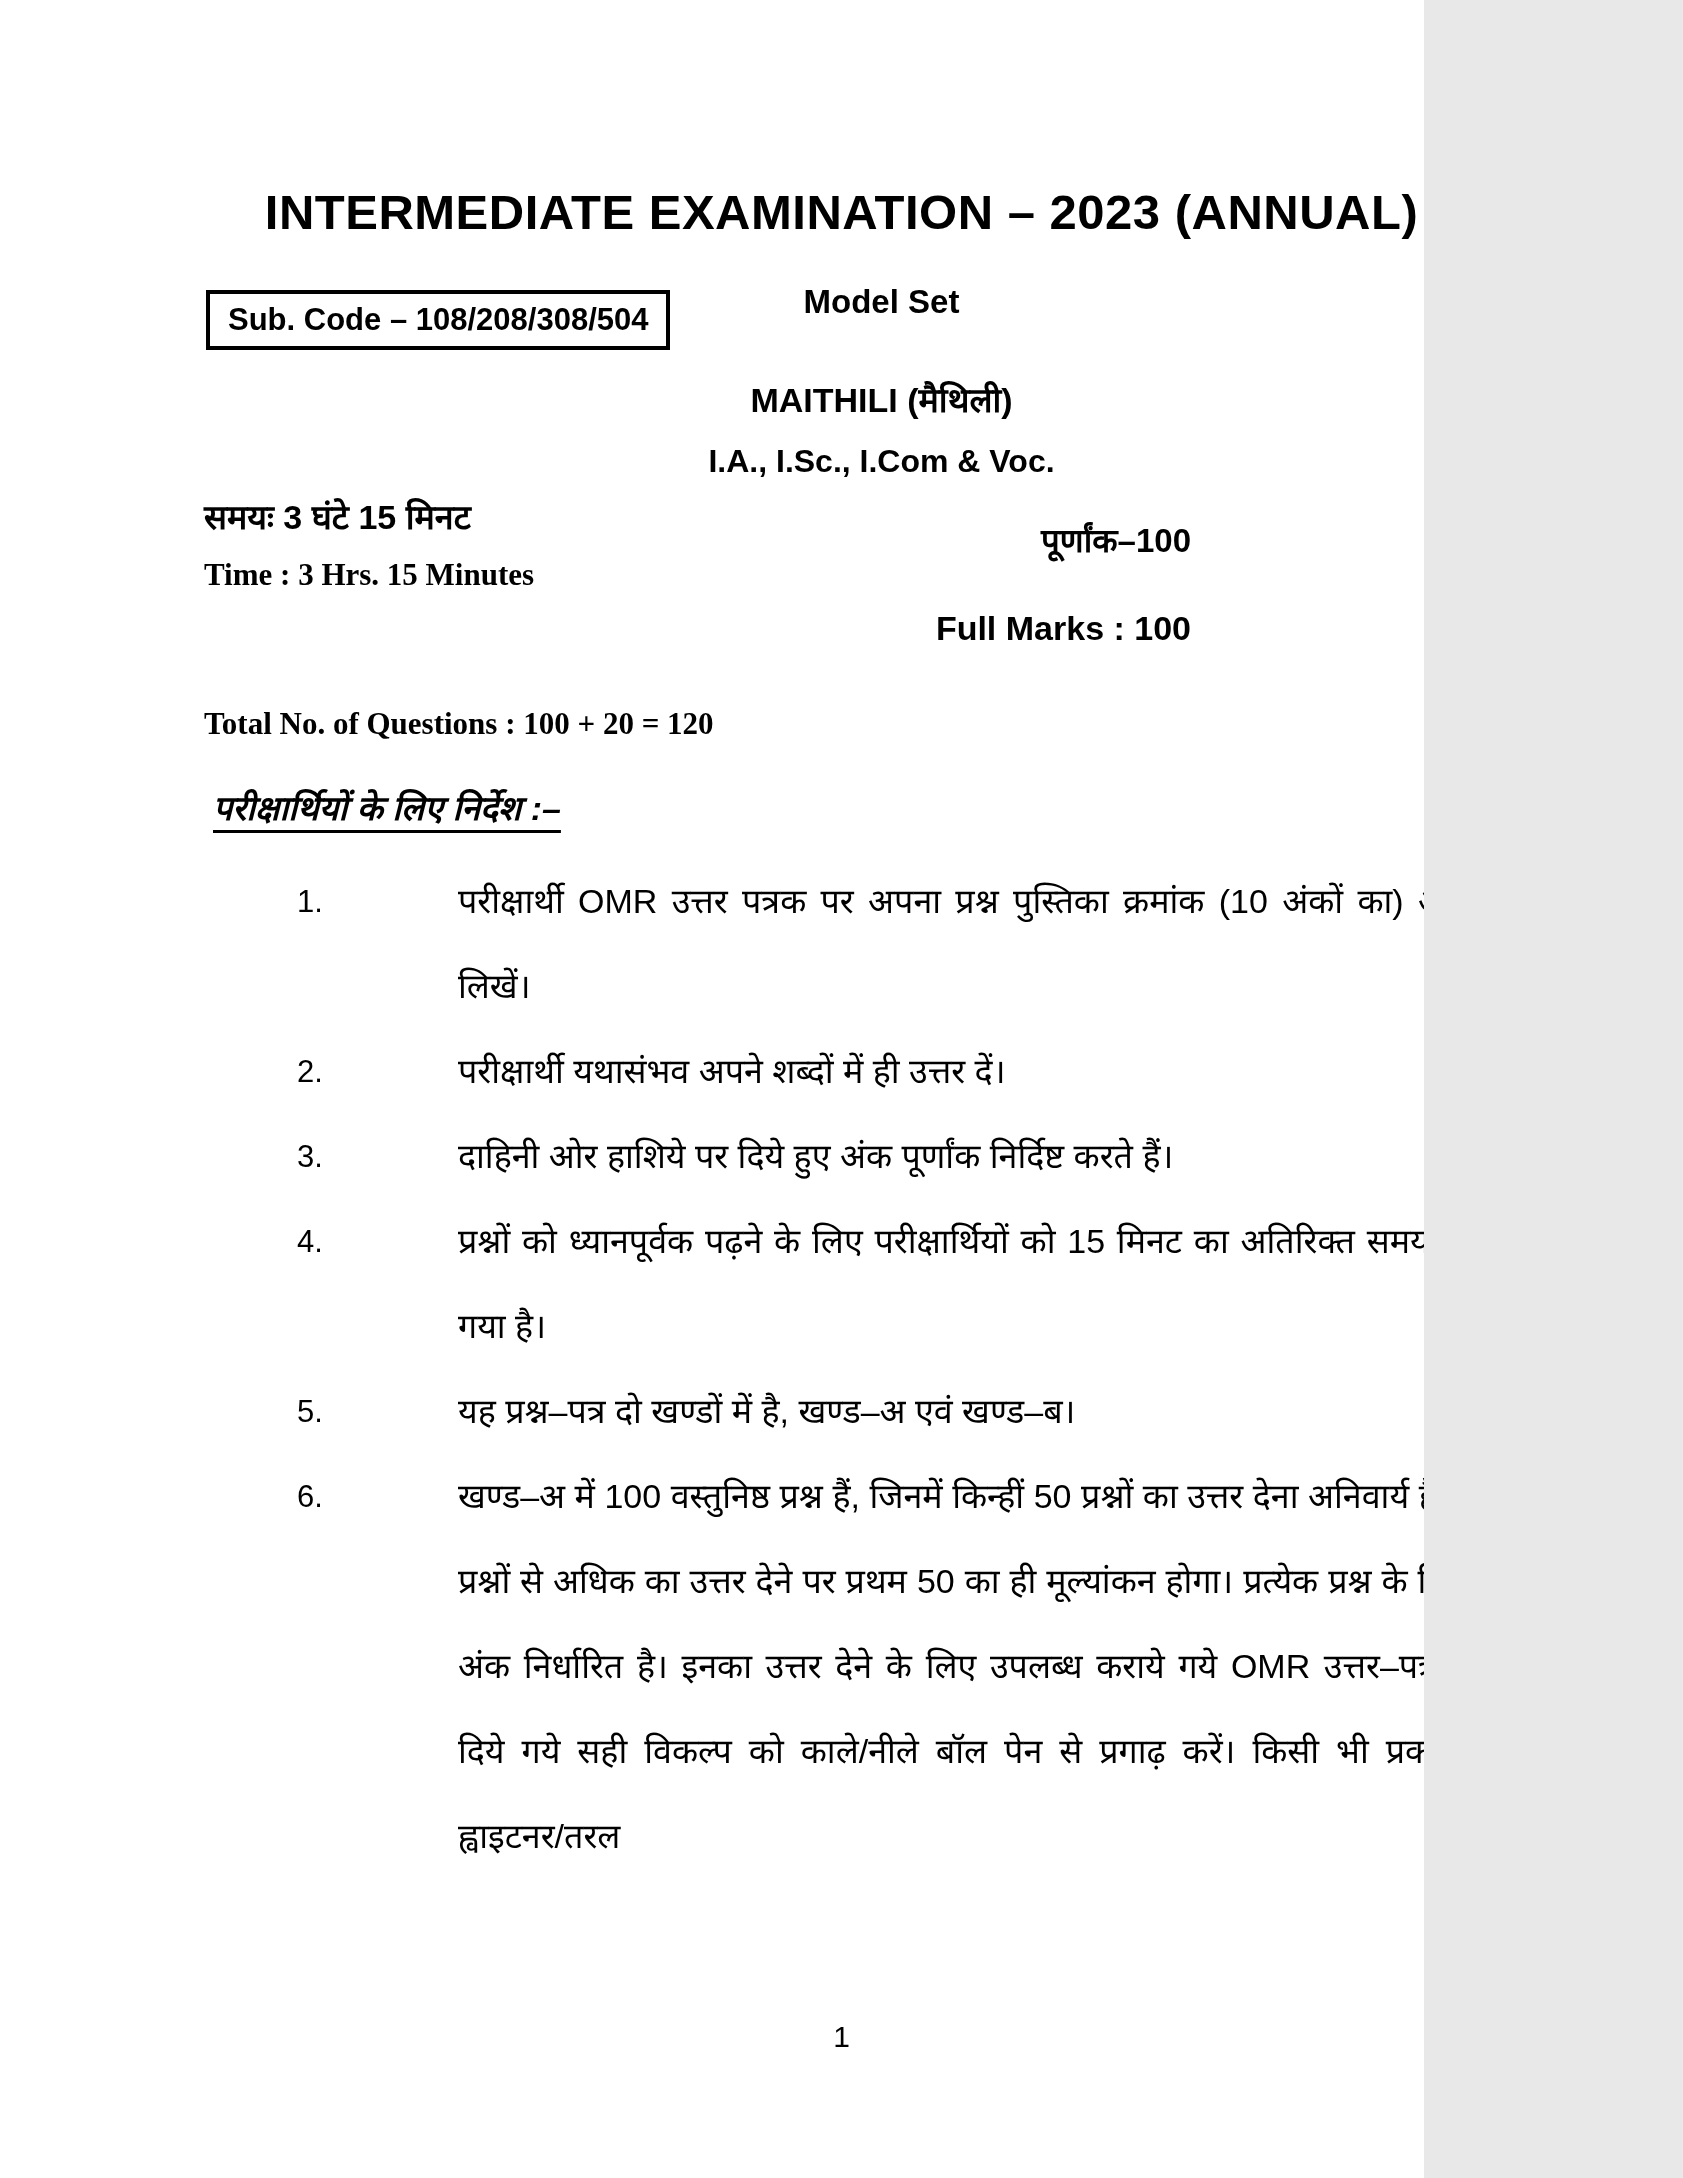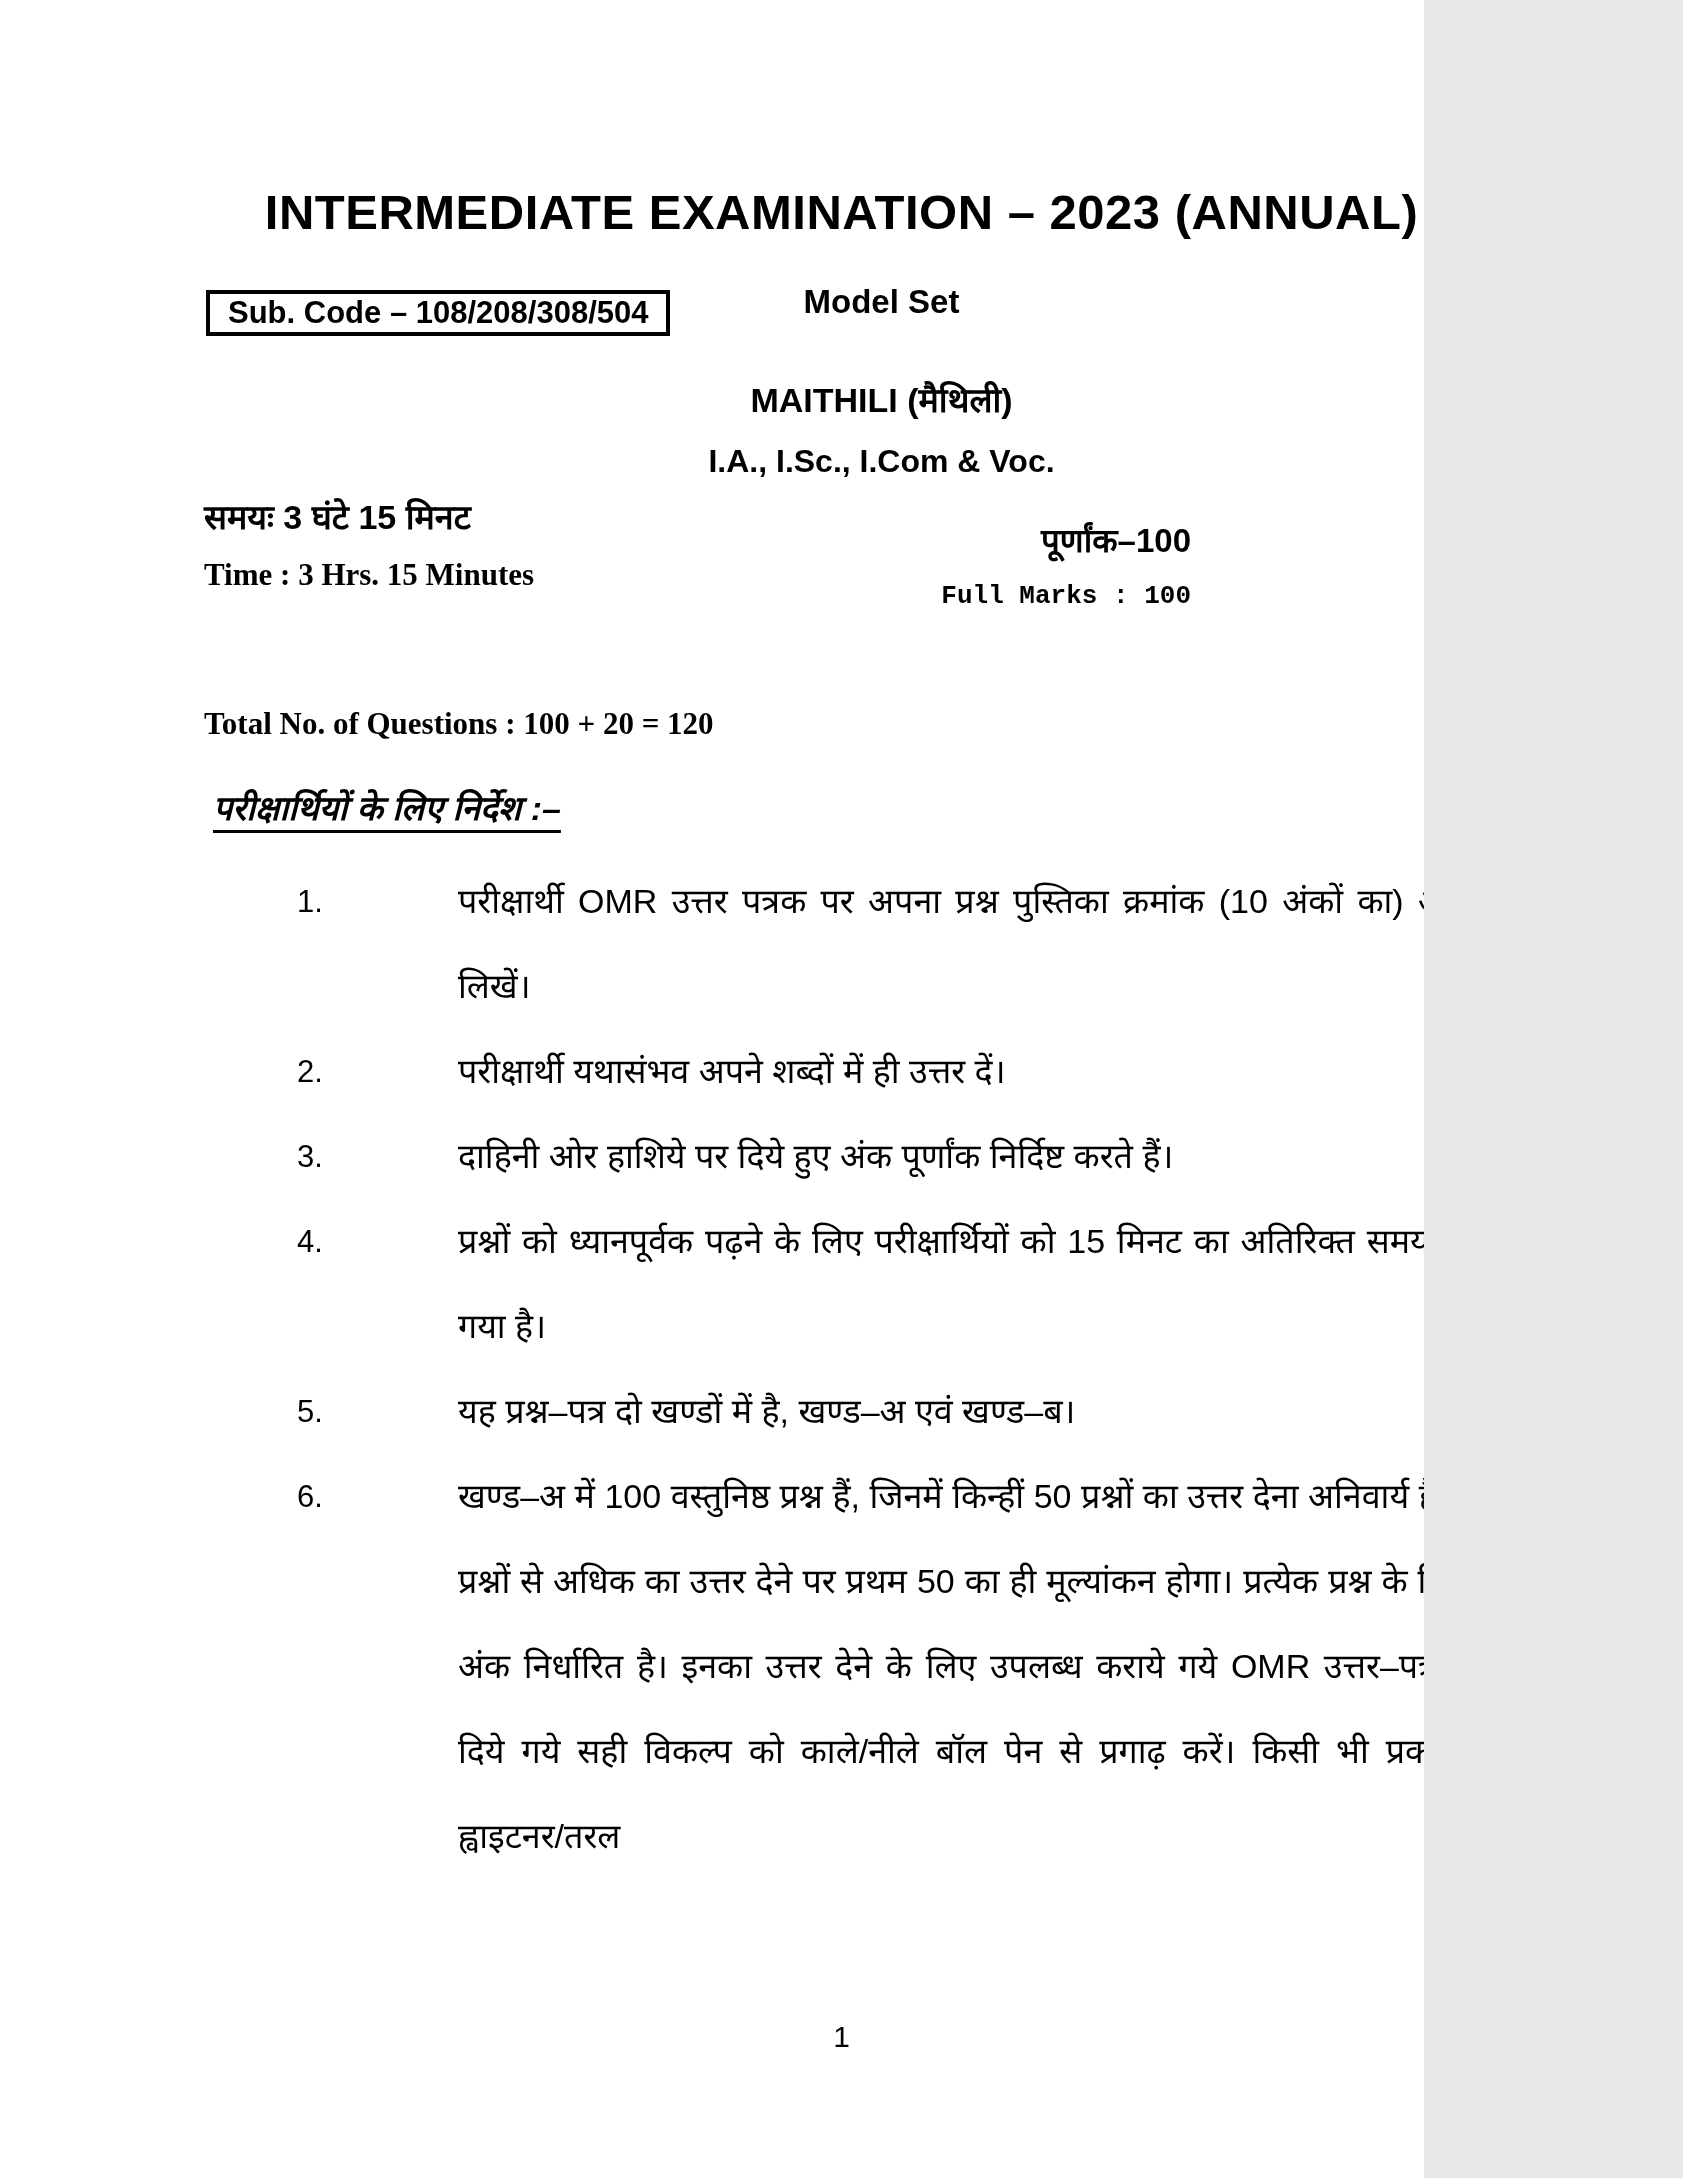--- a/index.html
+++ b/index.html
@@ -19,21 +19,21 @@
     text-align: center;
     font-size: 49px;
     font-weight: bold;
     letter-spacing: 0.5px;
     font-family: "Liberation Sans", sans-serif;
   }
 
   .subcode-box {
     left: 206px; top: 290px;
     border: 4px solid #000;
-    padding: 1px 18px;
+    padding: 8px 18px;
     font-size: 31px;
     font-weight: bold;
     background: #fff;
   }
 
   .model-set {
     top: 283px; left: 40px; width: 1683px;
     text-align: center;
     font-size: 33px;
     font-weight: bold;
@@ -52,21 +52,21 @@
     font-size: 32px;
     font-weight: bold;
   }
 
   .row-left { left: 204px; font-weight: bold; }
   .row-right { right: 233px; font-weight: bold; text-align: left; margin-top: 24px; }
 
   .time-hi   { top: 493px; font-size: 34px; }
   .marks-hi  { top: 493px; font-size: 33px; }
   .time-en   { top: 557px; font-size: 31px; font-family: "Liberation Serif", serif; }
-  .marks-en  { top: 557px; font-size: 26px; font-family: Liberation Mono, monospace; }
+  .marks-en  { top: 585px; font-size: 34px; font-family: Liberation Sans, sans-serif; }
   .totalq-hi { top: 622px; font-size: 34px; }
   .totalq-en { top: 706px; font-size: 31px; font-family: "Liberation Serif", serif; }
 
   .instr-heading {
     top: 784px; left: 213px;
     font-size: 34px;
     font-weight: bold;
     font-style: italic;
     text-decoration: underline;
     text-underline-offset: 10px;

